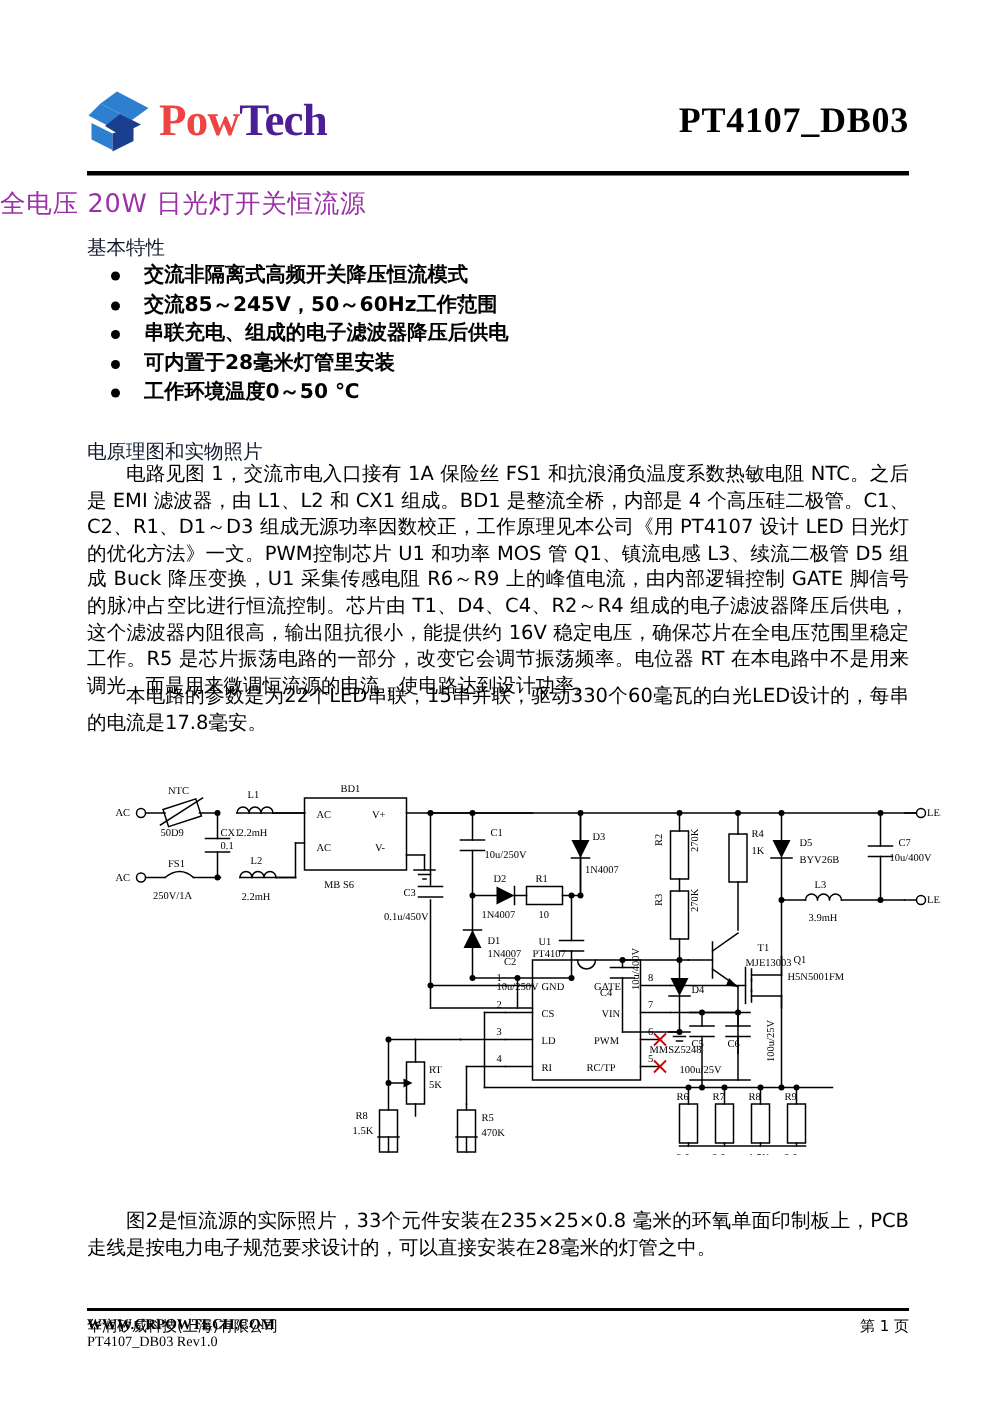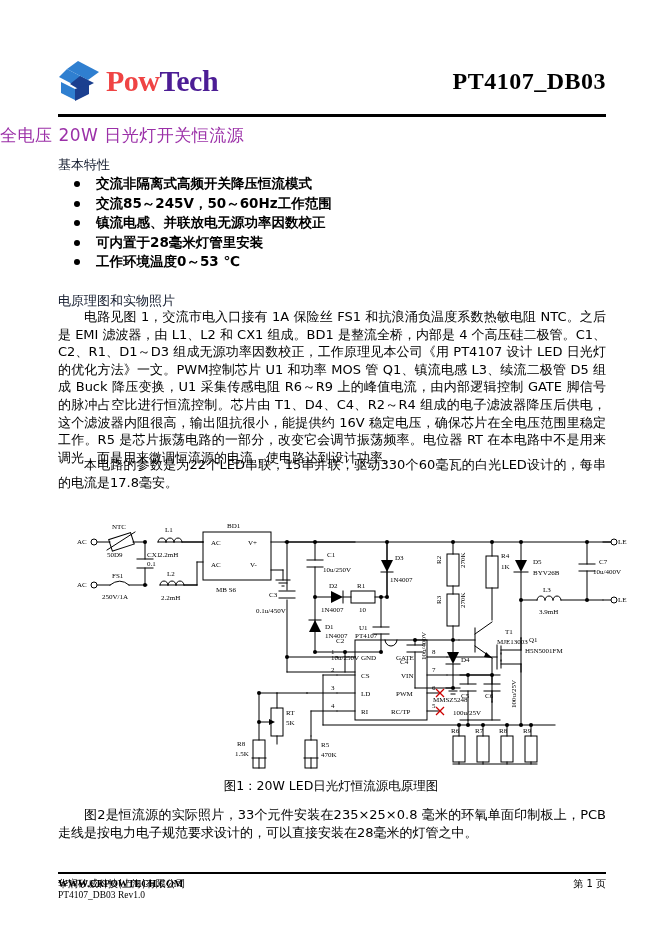--- a/index.html
+++ b/index.html
@@ -209,23 +209,23 @@
     <div class="doc-code">PT4107_DB03</div>
   </div>
   <div class="header-rule"></div>
 
   <div class="doc-title">全电压 20W 日光灯开关恒流源</div>
 
   <div class="sec-head" id="sec-features">基本特性</div>
   <ul class="features">
     <li>交流非隔离式高频开关降压恒流模式</li>
     <li>交流85～245V，50～60Hz工作范围</li>
-    <li>镇流电感、并联放电无源功率因数校正</li>
+    <li>串联充电、组成的电子滤波器降压后供电</li>
     <li>可内置于28毫米灯管里安装</li>
-    <li>工作环境温度0～53 ℃</li>
+    <li>工作环境温度0～50 ℃</li>
   </ul>
 
   <div class="sec-head" id="sec-schematic">电原理图和实物照片</div>
   <div class="para" id="para-1">电路见图 1，交流市电入口接有 1A 保险丝 FS1 和抗浪涌负温度系数热敏电阻 NTC。之后是 EMI 滤波器，由 L1、L2 和 CX1 组成。BD1 是整流全桥，内部是 4 个高压硅二极管。C1、C2、R1、D1～D3 组成无源功率因数校正，工作原理见本公司《用 PT4107 设计 LED 日光灯的优化方法》一文。PWM控制芯片 U1 和功率 MOS 管 Q1、镇流电感 L3、续流二极管 D5 组成 Buck 降压变换，U1 采集传感电阻 R6～R9 上的峰值电流，由内部逻辑控制 GATE 脚信号的脉冲占空比进行恒流控制。芯片由 T1、D4、C4、R2～R4 组成的电子滤波器降压后供电，这个滤波器内阻很高，输出阻抗很小，能提供约 16V 稳定电压，确保芯片在全电压范围里稳定工作。R5 是芯片振荡电路的一部分，改变它会调节振荡频率。电位器 RT 在本电路中不是用来调光，而是用来微调恒流源的电流，使电路达到设计功率。</div>
   <div class="para" id="para-2">本电路的参数是为22个LED串联，15串并联，驱动330个60毫瓦的白光LED设计的，每串的电流是17.8毫安。</div>
 
   <div class="schematic-box">
     <svg width="572" height="258" viewBox="0 0 572 258">
       <g stroke="#000" stroke-width="1" fill="none" stroke-linecap="square">
 
@@ -602,21 +602,20 @@
         <text x="444" y="221">R8</text>
         <text x="468" y="221">R9</text>
         <text x="396" y="262">3.9</text>
         <text x="420" y="262">3.9</text>
         <text x="444" y="262">1.5K</text>
         <text x="468" y="262">3.9</text>
       </g>
     </svg>
   </div>
 
-  <div class="fig-caption">图1：20W LED日光灯恒流源电原理图</div>
 
   <div class="para" id="para-3">图2是恒流源的实际照片，33个元件安装在235×25×0.8 毫米的环氧单面印制板上，PCB走线是按电力电子规范要求设计的，可以直接安装在28毫米的灯管之中。</div>
 
   <div class="footer-rule"></div>
   <div class="footer">
     <div class="footer-company">华润矽威科技(上海)有限公司</div>
     <div class="footer-rev">PT4107_DB03 Rev1.0</div>
     <div class="footer-url">WWW.CRPOWTECH.COM</div>
     <div class="footer-page">第 1 页</div>
   </div>

